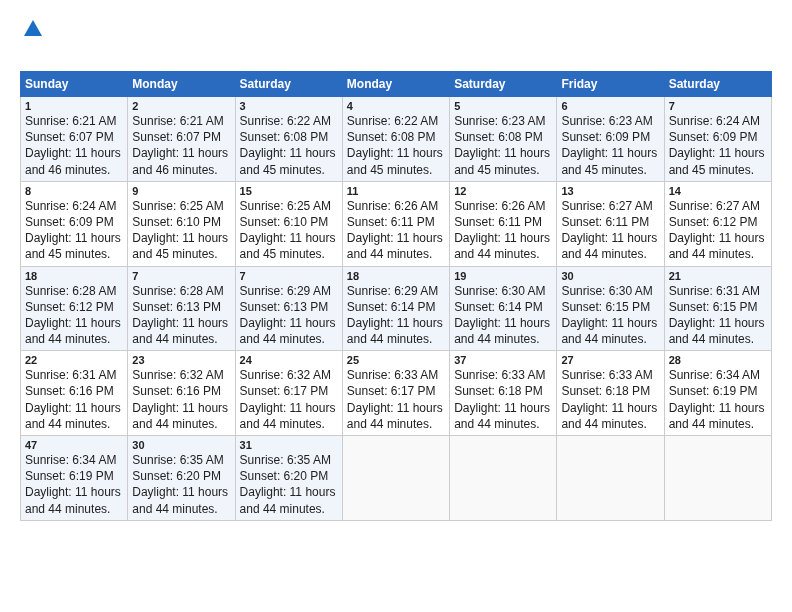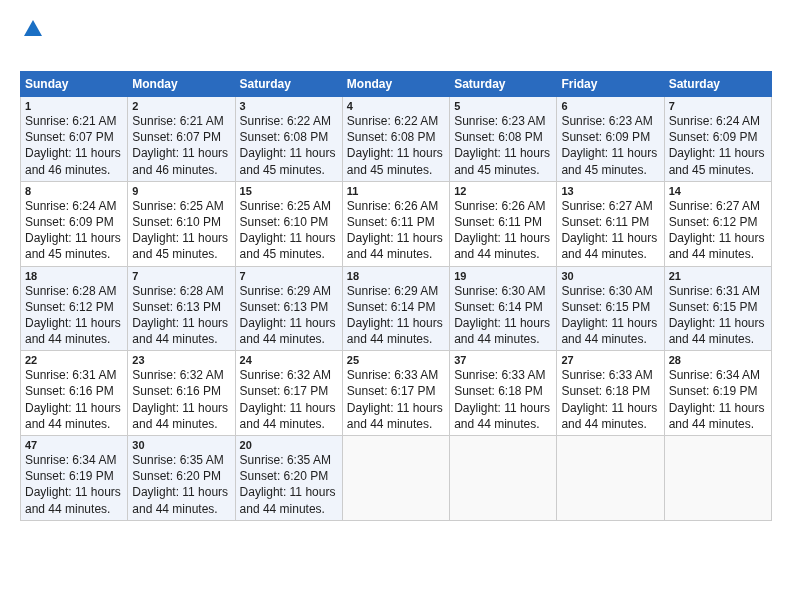--- a/index.html
+++ b/index.html
@@ -257,21 +257,21 @@
         <tr>
           <td>
         <span class="day-num">47</span>
         <span class="day-info">Sunrise: 6:34 AM<br>Sunset: 6:19 PM<br>Daylight: 11 hours and 44 minutes.</span>
       </td>
           <td>
         <span class="day-num">30</span>
         <span class="day-info">Sunrise: 6:35 AM<br>Sunset: 6:20 PM<br>Daylight: 11 hours and 44 minutes.</span>
       </td>
           <td>
-        <span class="day-num">20</span>
+        <span class="day-num">31</span>
         <span class="day-info">Sunrise: 6:35 AM<br>Sunset: 6:20 PM<br>Daylight: 11 hours and 44 minutes.</span>
       </td>
           <td class="empty-cell"></td>
           <td class="empty-cell"></td>
           <td class="empty-cell"></td>
           <td class="empty-cell"></td>
         </tr>
       </tbody>
   </table>
 </div>

